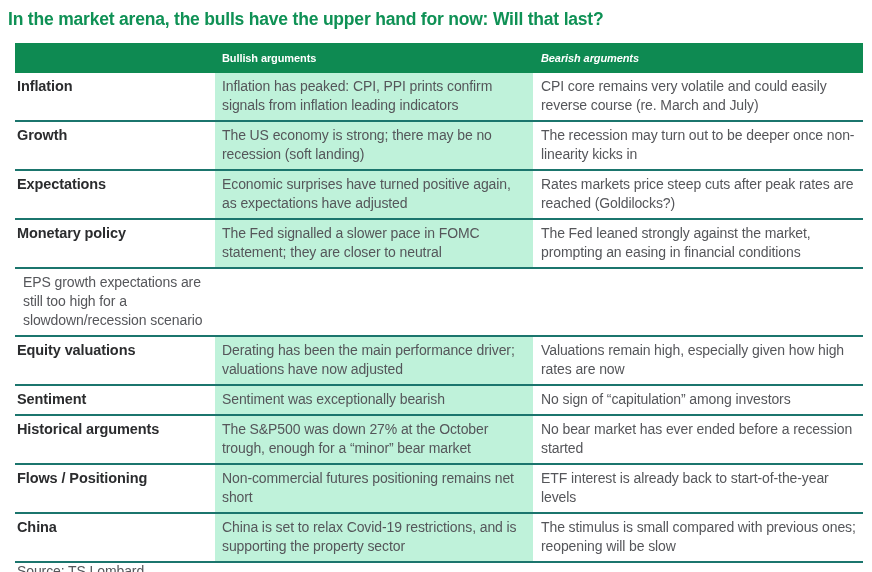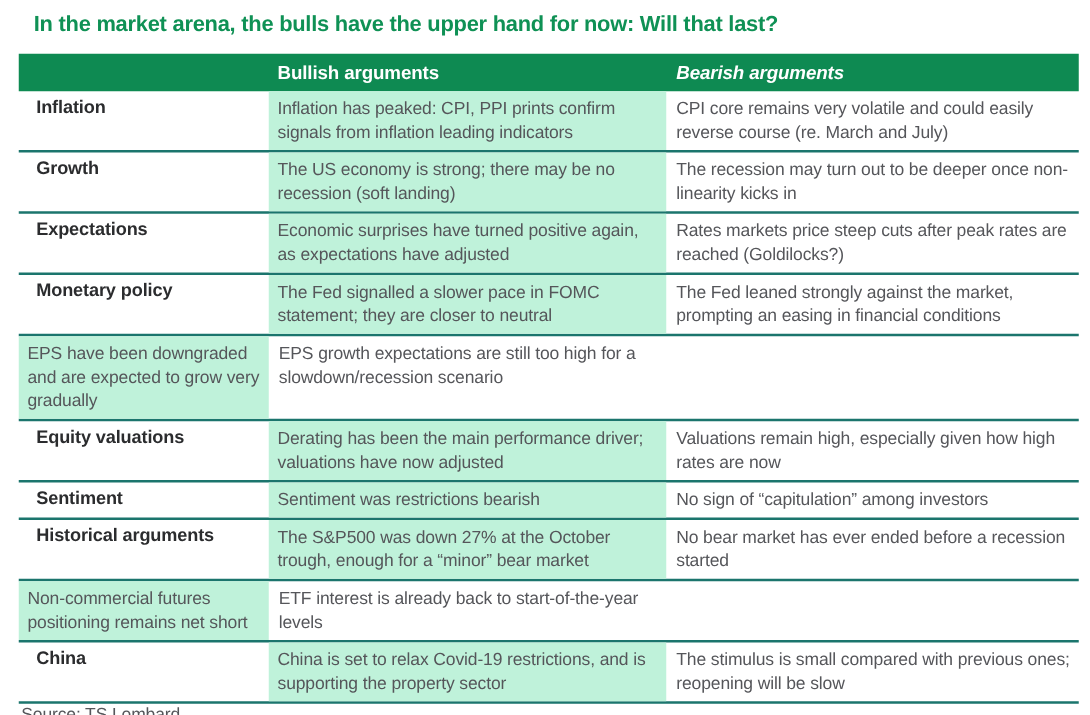--- a/index.html
+++ b/index.html
@@ -11,41 +11,41 @@
     --body-color:#55565a;
   }
   html,body{margin:0;padding:0;background:#ffffff;}
   body{
     width:872px;height:572px;overflow:hidden;
     font-family:"Liberation Sans", sans-serif;
     -webkit-font-smoothing:antialiased;
   }
   .page{position:relative;width:872px;height:572px;background:#ffffff;}
   .chart-title{
-    margin:9px 0 0 27px;
+    margin:9px 0 0 8px;
     font-size:17.5px;
     font-weight:bold;
     color:var(--title-green);
     letter-spacing:-0.2px;
   }
   .table{
     margin:13px 0 0 15px;
     width:848px;
   }
   .thead{
     display:grid;
     grid-template-columns:200px 318px 1fr;
     background:var(--header-green);
     height:30px;
     align-items:center;
   }
   .th{
     color:#ffffff;
     font-weight:bold;
-    font-size:15px;
+    font-size:11px;
     letter-spacing:-0.1px;
   }
   .th.bull{padding-left:7px;}
   .th.bear{padding-left:8px;font-style:italic;}
   .trow{
     display:grid;
     grid-template-columns:200px 318px 1fr;
     border-bottom:2px solid var(--divider-teal);
   }
   .cell{
@@ -53,21 +53,20 @@
     line-height:19px;
     color:var(--body-color);
     padding:4px 4px 5px 0;
     letter-spacing:-0.1px;
   }
   .cell.label{
     font-weight:bold;
     font-size:14.5px;
     color:var(--label-color);
     padding-left:2px;
-    margin-left:12px;
   }
   .cell.bull{
     background:var(--mint);
     padding-left:7px;
     padding-right:7px;
   }
   .cell.bear{
     padding-left:8px;
   }
   .source{
@@ -110,43 +109,43 @@
       <div class="cell bear">Rates markets price steep cuts after peak rates are reached (Goldilocks?)</div>
     </div>
 
     <div class="trow">
       <div class="cell label">Monetary policy</div>
       <div class="cell bull">The Fed signalled a slower pace in FOMC statement; they are closer to neutral</div>
       <div class="cell bear">The Fed leaned strongly against the market, prompting an easing in financial conditions</div>
     </div>
 
     <div class="trow">
-      <div class="cell bull">EPS have been downgraded and are expected to grow very gradually</div>
       <div class="cell bear">EPS growth expectations are still too high for a slowdown/recession scenario</div>
     </div>
 
     <div class="trow">
       <div class="cell label">Equity valuations</div>
       <div class="cell bull">Derating has been the main performance driver; valuations have now adjusted</div>
       <div class="cell bear">Valuations remain high, especially given how high rates are now</div>
     </div>
 
     <div class="trow">
       <div class="cell label">Sentiment</div>
-      <div class="cell bull">Sentiment was restrictions bearish</div>
+      <div class="cell bull">Sentiment was exceptionally bearish</div>
       <div class="cell bear">No sign of “capitulation” among investors</div>
     </div>
 
     <div class="trow">
       <div class="cell label">Historical arguments</div>
       <div class="cell bull">The S&amp;P500 was down 27% at the October trough, enough for a “minor” bear market</div>
       <div class="cell bear">No bear market has ever ended before a recession started</div>
     </div>
 
     <div class="trow">
+      <div class="cell label">Flows / Positioning</div>
       <div class="cell bull">Non-commercial futures positioning remains net short</div>
       <div class="cell bear">ETF interest is already back to start-of-the-year levels</div>
     </div>
 
     <div class="trow">
       <div class="cell label">China</div>
       <div class="cell bull">China is set to relax Covid-19 restrictions, and is supporting the property sector</div>
       <div class="cell bear">The stimulus is small compared with previous ones; reopening will be slow</div>
     </div>
 

